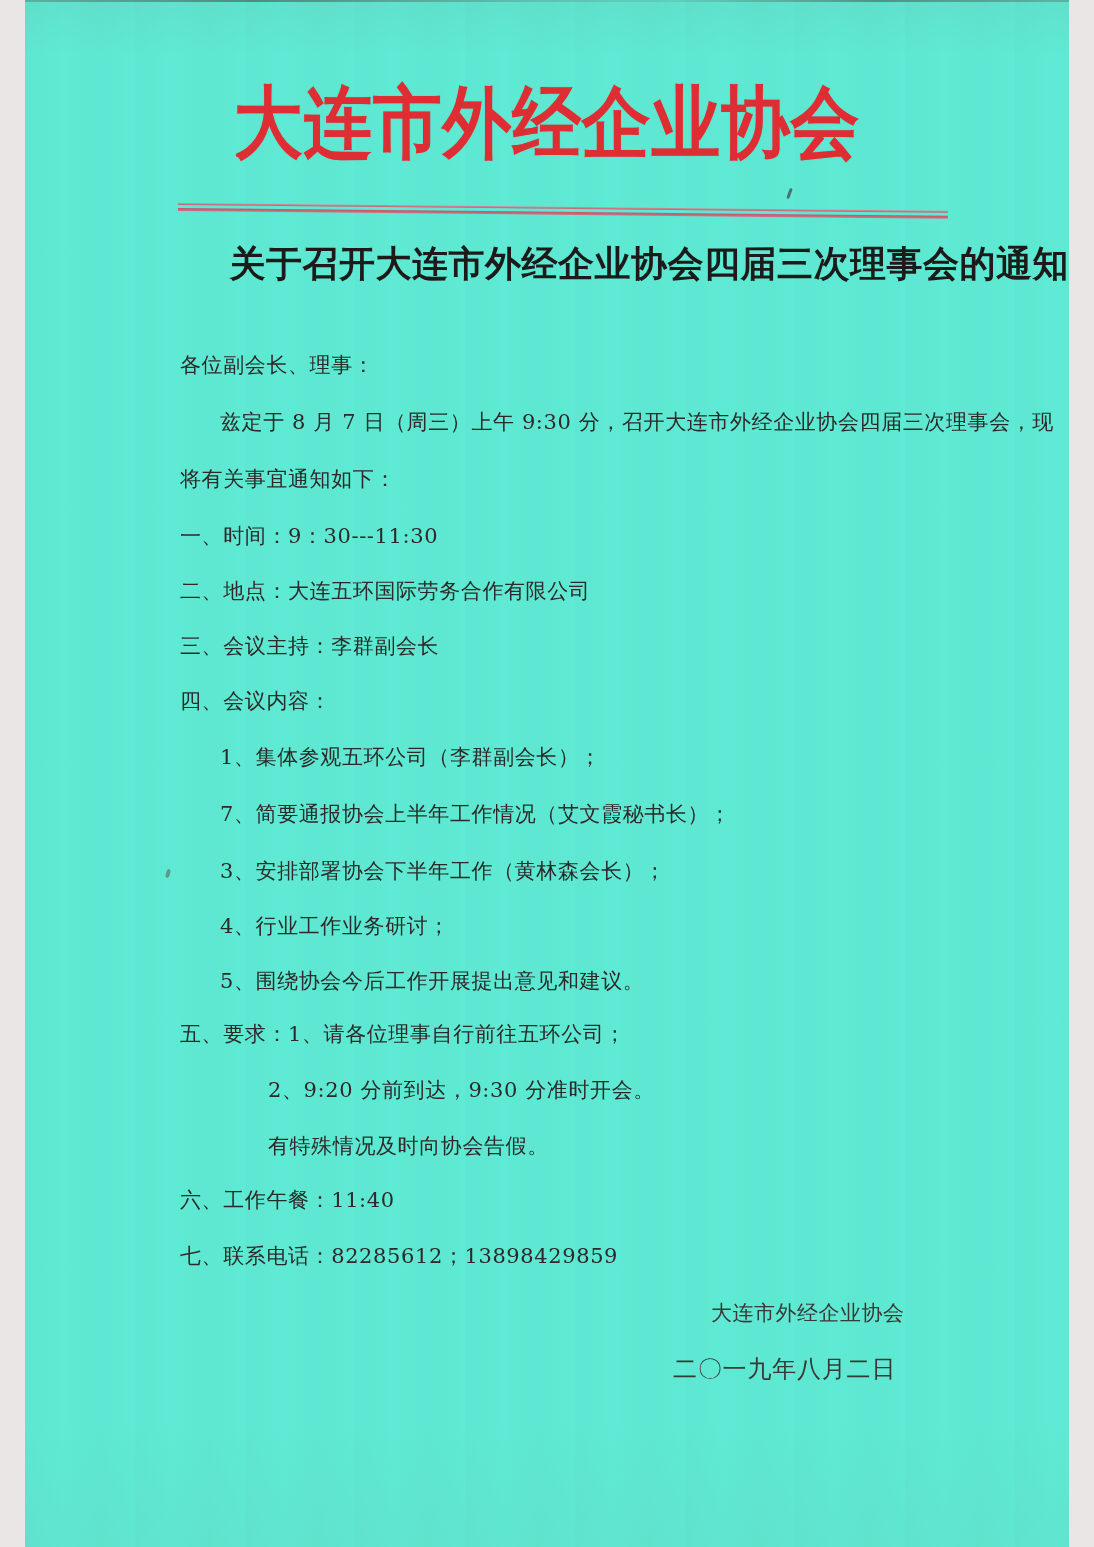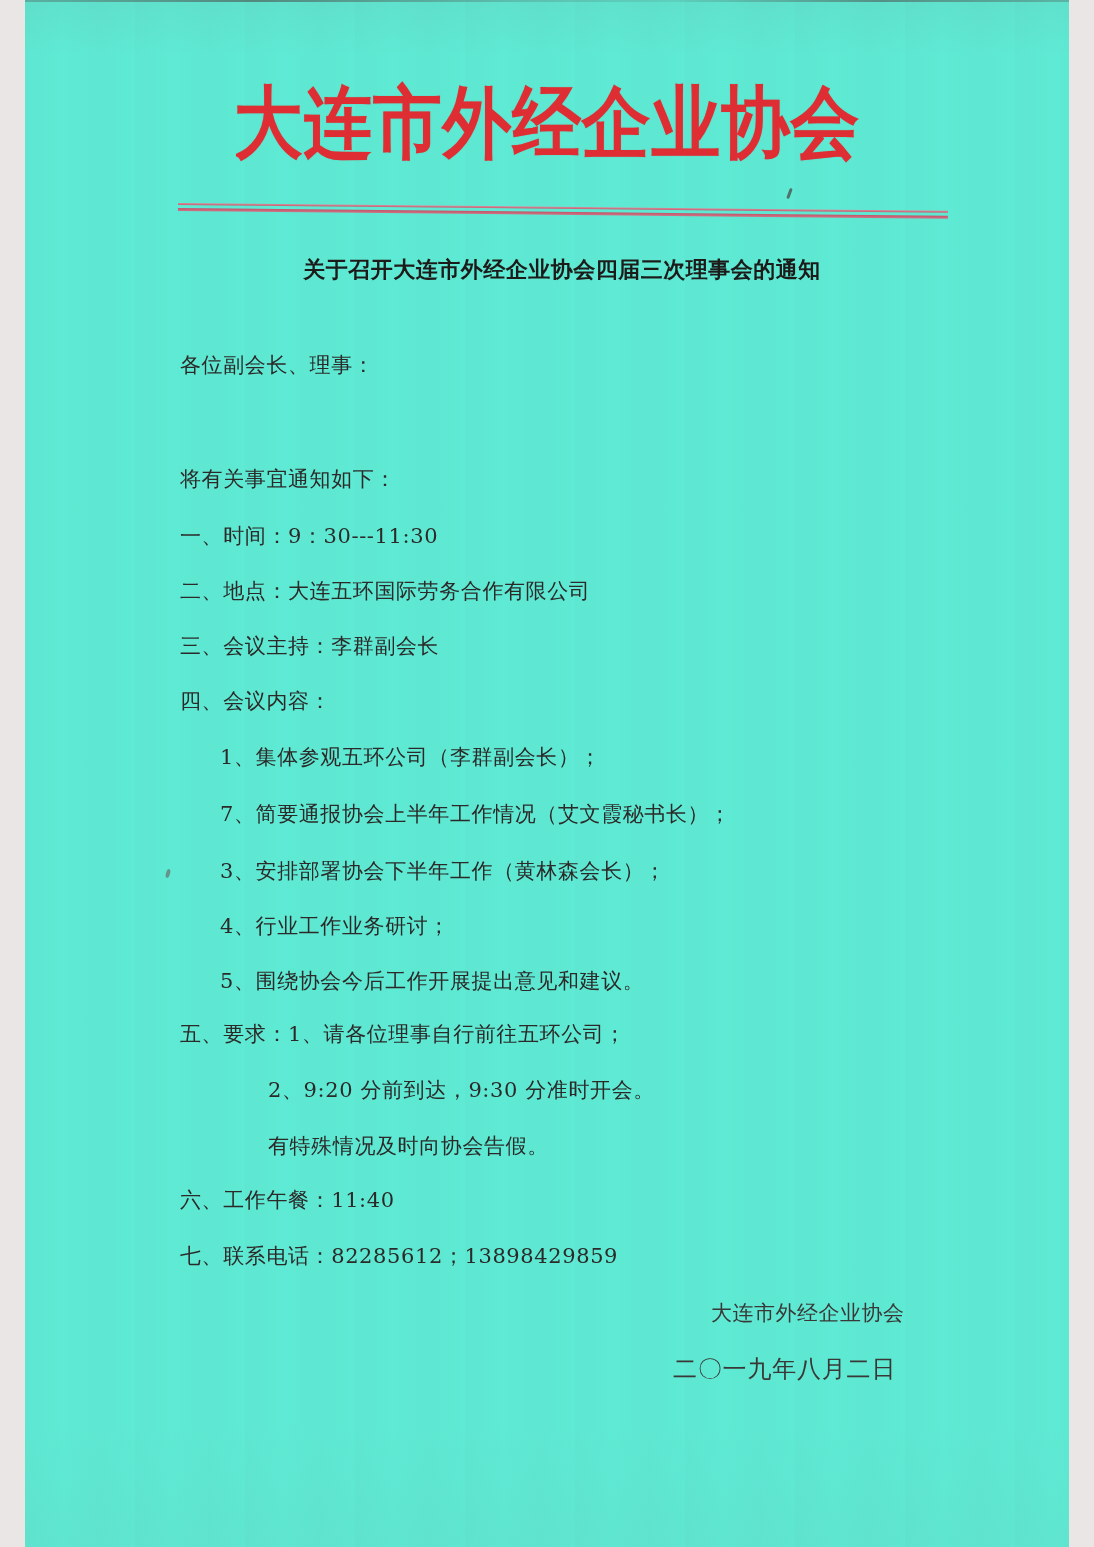--- a/index.html
+++ b/index.html
@@ -80,23 +80,23 @@
   .divider .line-thick {
     height: 2.5px;
     background: linear-gradient(180deg, #c2556a, #cf7485);
   }
 
   .notice-title {
     position: absolute;
     top: 240px;
     left: 0;
     width: 100%;
-    margin: 15px;
-    text-align: center;
-    font-size: 22px;
+    margin: 0;
+    text-align: right;
+    font-size: 36px;
     font-weight: bold;
     letter-spacing: 0.5px;
     color: #1c1b1a;
   }
 
   
   .line {
     position: absolute;
     font-size: 21px;
     line-height: 27px;
@@ -181,20 +181,21 @@
 
   <div class="divider">
     <div class="line-thin"></div>
     <div class="line-gap"></div>
     <div class="line-thick"></div>
   </div>
 
   <h2 class="notice-title">关于召开大连市外经企业协会四届三次理事会的通知</h2>
 
   <div class="line indent-0 t-salutation">各位副会长、理事：</div>
+  <div class="line indent-1 t-intro1">兹定于 8 月 7 日（周三）上午 9:30 分，召开大连市外经企业协会四届三次理事会，现</div>
   <div class="line indent-0 t-intro2">将有关事宜通知如下：</div>
 
   <div class="line indent-0 t-item1">一、时间：9：30---11:30</div>
   <div class="line indent-0 t-item3">三、会议主持：李群副会长</div>
   <div class="line indent-0 t-item2">二、地点：大连五环国际劳务合作有限公司</div>
   <div class="line indent-0 t-item4">四、会议内容：</div>
 
   <div class="line indent-1 t-agenda1">1、集体参观五环公司（李群副会长）；</div>
   <div class="line indent-1 t-agenda2">7、简要通报协会上半年工作情况（艾文霞秘书长）；</div>
   <div class="line indent-1 t-agenda3">3、安排部署协会下半年工作（黄林森会长）；</div>

